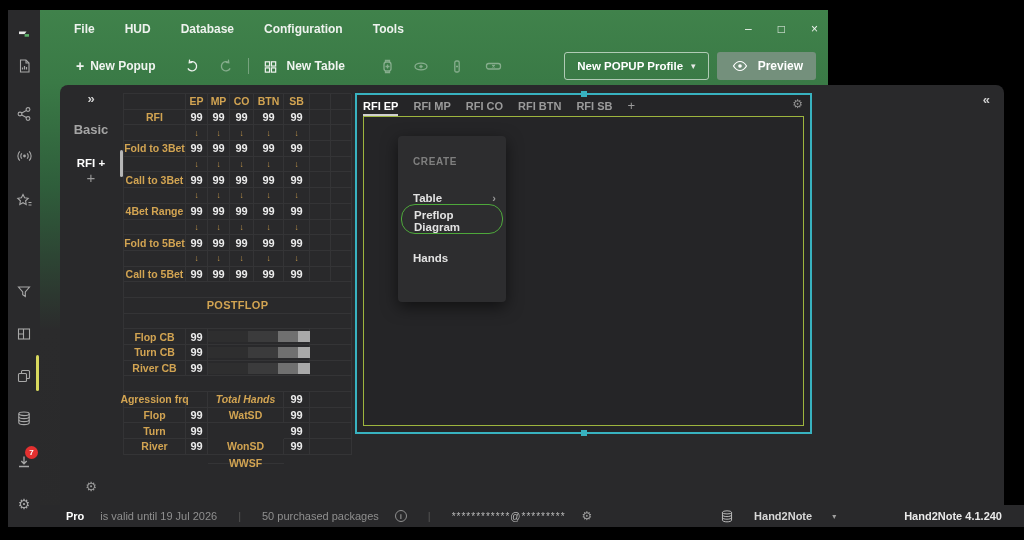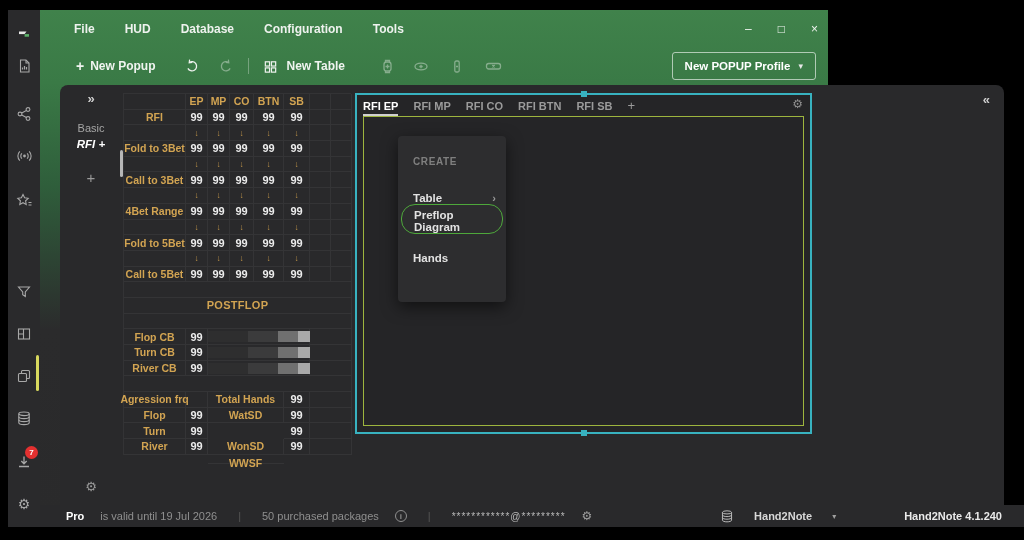--- a/index.html
+++ b/index.html
@@ -39,21 +39,21 @@
   .preview-btn svg { stroke:#fff; fill:none; stroke-width:1.2; }
 
   
   .canvas { position:absolute; left:52px; top:75px; width:944px; height:420px;
     background:#29292b; border-radius:8px 8px 0 0; }
   .collapse-right { position:absolute; right:14px; top:7px; color:#cfcfcf; font-size:13px; font-weight:700; }
 
   
   .mini { position:absolute; left:0; top:0; width:62px; height:420px; }
   .mini .collapse { position:absolute; left:0; top:6px; width:62px; text-align:center; color:#cfcfcf; font-size:13px; font-weight:700; }
-  .mini .nav-item { position:absolute; left:0; width:62px; text-align:center; font-size:11px; font-weight:400; color:#a5a5a5; }
+  .mini .nav-item { position:absolute; left:0; width:62px; text-align:center; font-size:13px; font-weight:700; color:#a5a5a5; }
   .mini .nav-item.active { color:#fff; font-weight:700; font-size:11.5px; }
   .mini .nav-add { position:absolute; left:0; top:84px; width:62px; text-align:center; color:#9a9a9a; font-size:15px; }
   .mini .gear { position:absolute; left:0; top:394px; width:62px; text-align:center; color:#9a9a9a; font-size:13px; }
 
   
   .stats { position:absolute; left:63px; top:8px; width:228px; height:362px;
     display:grid; grid-template-columns:62px 22px 22px 24px 30px 26px 21px 21px;
     grid-auto-rows:15.7px; border-left:1px solid rgba(255,255,255,.05); border-top:1px solid rgba(255,255,255,.05); }
   .scroll-sliver { position:absolute; left:60px; top:65px; width:3px; height:27px; background:#b7b7b7; border-radius:2px; }
   .c { border-right:1px solid rgba(255,255,255,.055); border-bottom:1px solid rgba(255,255,255,.055);
@@ -176,20 +176,29 @@
       <div class="tico dim" style="margin-left:16px;">
         <svg width="19" height="16" viewBox="0 0 19 16">
             <rect x="2.5" y="5.5" width="14" height="5.5" rx="2.2"></rect>
             <path d="M8.3 7 l2.4 2.4 M10.7 7 l-2.4 2.4"></path>
           </svg>
       </div>
       <div class="profile-btn">
         <span>New POPUP Profile</span>
         <span class="caret">▾</span>
       </div>
+      <div class="preview-btn">
+        <span class="tico">
+          <svg width="16" height="12" viewBox="0 0 16 12">
+              <path d="M1.5 6 C3.5 2.6 6 1.5 8 1.5 C10 1.5 12.5 2.6 14.5 6 C12.5 9.4 10 10.5 8 10.5 C6 10.5 3.5 9.4 1.5 6 Z"></path>
+              <circle cx="8" cy="6" r="1.8" fill="#fff" stroke="none"></circle>
+            </svg>
+        </span>
+        <span>Preview</span>
+      </div>
     </div>
 
     <div class="rail">
       <div class="ric" style="top:12px;">
         <svg width="16" height="16" viewBox="0 0 16 16">
             <path d="M3 5.5 h5 v2.6 h-5 z" fill="#e8e8e8" stroke="none"></path>
             <path d="M8.6 8.1 h4.4 v2.6 h-4.4 z" fill="#5db36a" stroke="none"></path>
             <path d="M8 5.5 l2.5 0 -1.9 2.6 -2 0 z" fill="#e8e8e8" stroke="none"></path>
           </svg>
       </div>
@@ -254,21 +263,21 @@
       <div class="ric" style="top:482px; font-size:14px;">⚙</div>
     </div>
 
     <div class="canvas">
       <div class="collapse-right">«</div>
 
       <div class="mini">
         <div class="collapse">»</div>
         <div id="popup-nav-items">
             <div class="nav-item" style="top: 37px;">Basic</div>
-            <div class="nav-item active" style="top: 53px; font-style: italic;">RFI +</div>
+            <div class="nav-item active" style="top: 72px;">RFI +</div>
           </div>
         <div class="nav-add">+</div>
         <div class="gear">⚙</div>
       </div>
 
       <div class="scroll-sliver"></div>
 
       <div class="stats" id="stats-table">
           <div class="c"></div>
           <div class="c hdr">EP</div>
@@ -398,21 +407,21 @@
               <i style="background: rgb(46, 46, 47); width: 40px;"></i>
               <i style="background: rgb(59, 59, 60); width: 30px;"></i>
               <i style="background: rgb(112, 112, 112); width: 20px;"></i>
               <i style="background: rgb(169, 169, 169); width: 12px;"></i>
             </div>
           </div>
           <div class="c" style="grid-column: 7 / span 2;"></div>
           <div class="c" style="grid-column: 1 / span 8;"></div>
           <div class="c lbl">Agression frq</div>
           <div class="c val"></div>
-          <div class="c rlbl" style="grid-column: 3 / span 3;">Total Hands</div>
+          <div class="c rlbl" style="grid-column: 3 / span 3; font-style: italic;">Total Hands</div>
           <div class="c val">99</div>
           <div class="c" style="grid-column: 7 / span 2;"></div>
           <div class="c lbl">Flop</div>
           <div class="c val">99</div>
           <div class="c rlbl" style="grid-column: 3 / span 3;">WatSD</div>
           <div class="c val">99</div>
           <div class="c" style="grid-column: 7 / span 2;"></div>
           <div class="c lbl">Turn</div>
           <div class="c val">99</div>
           <div class="c rlbl" style="grid-column: 3 / span 3; margin-top: 40px;">WWSF</div>

